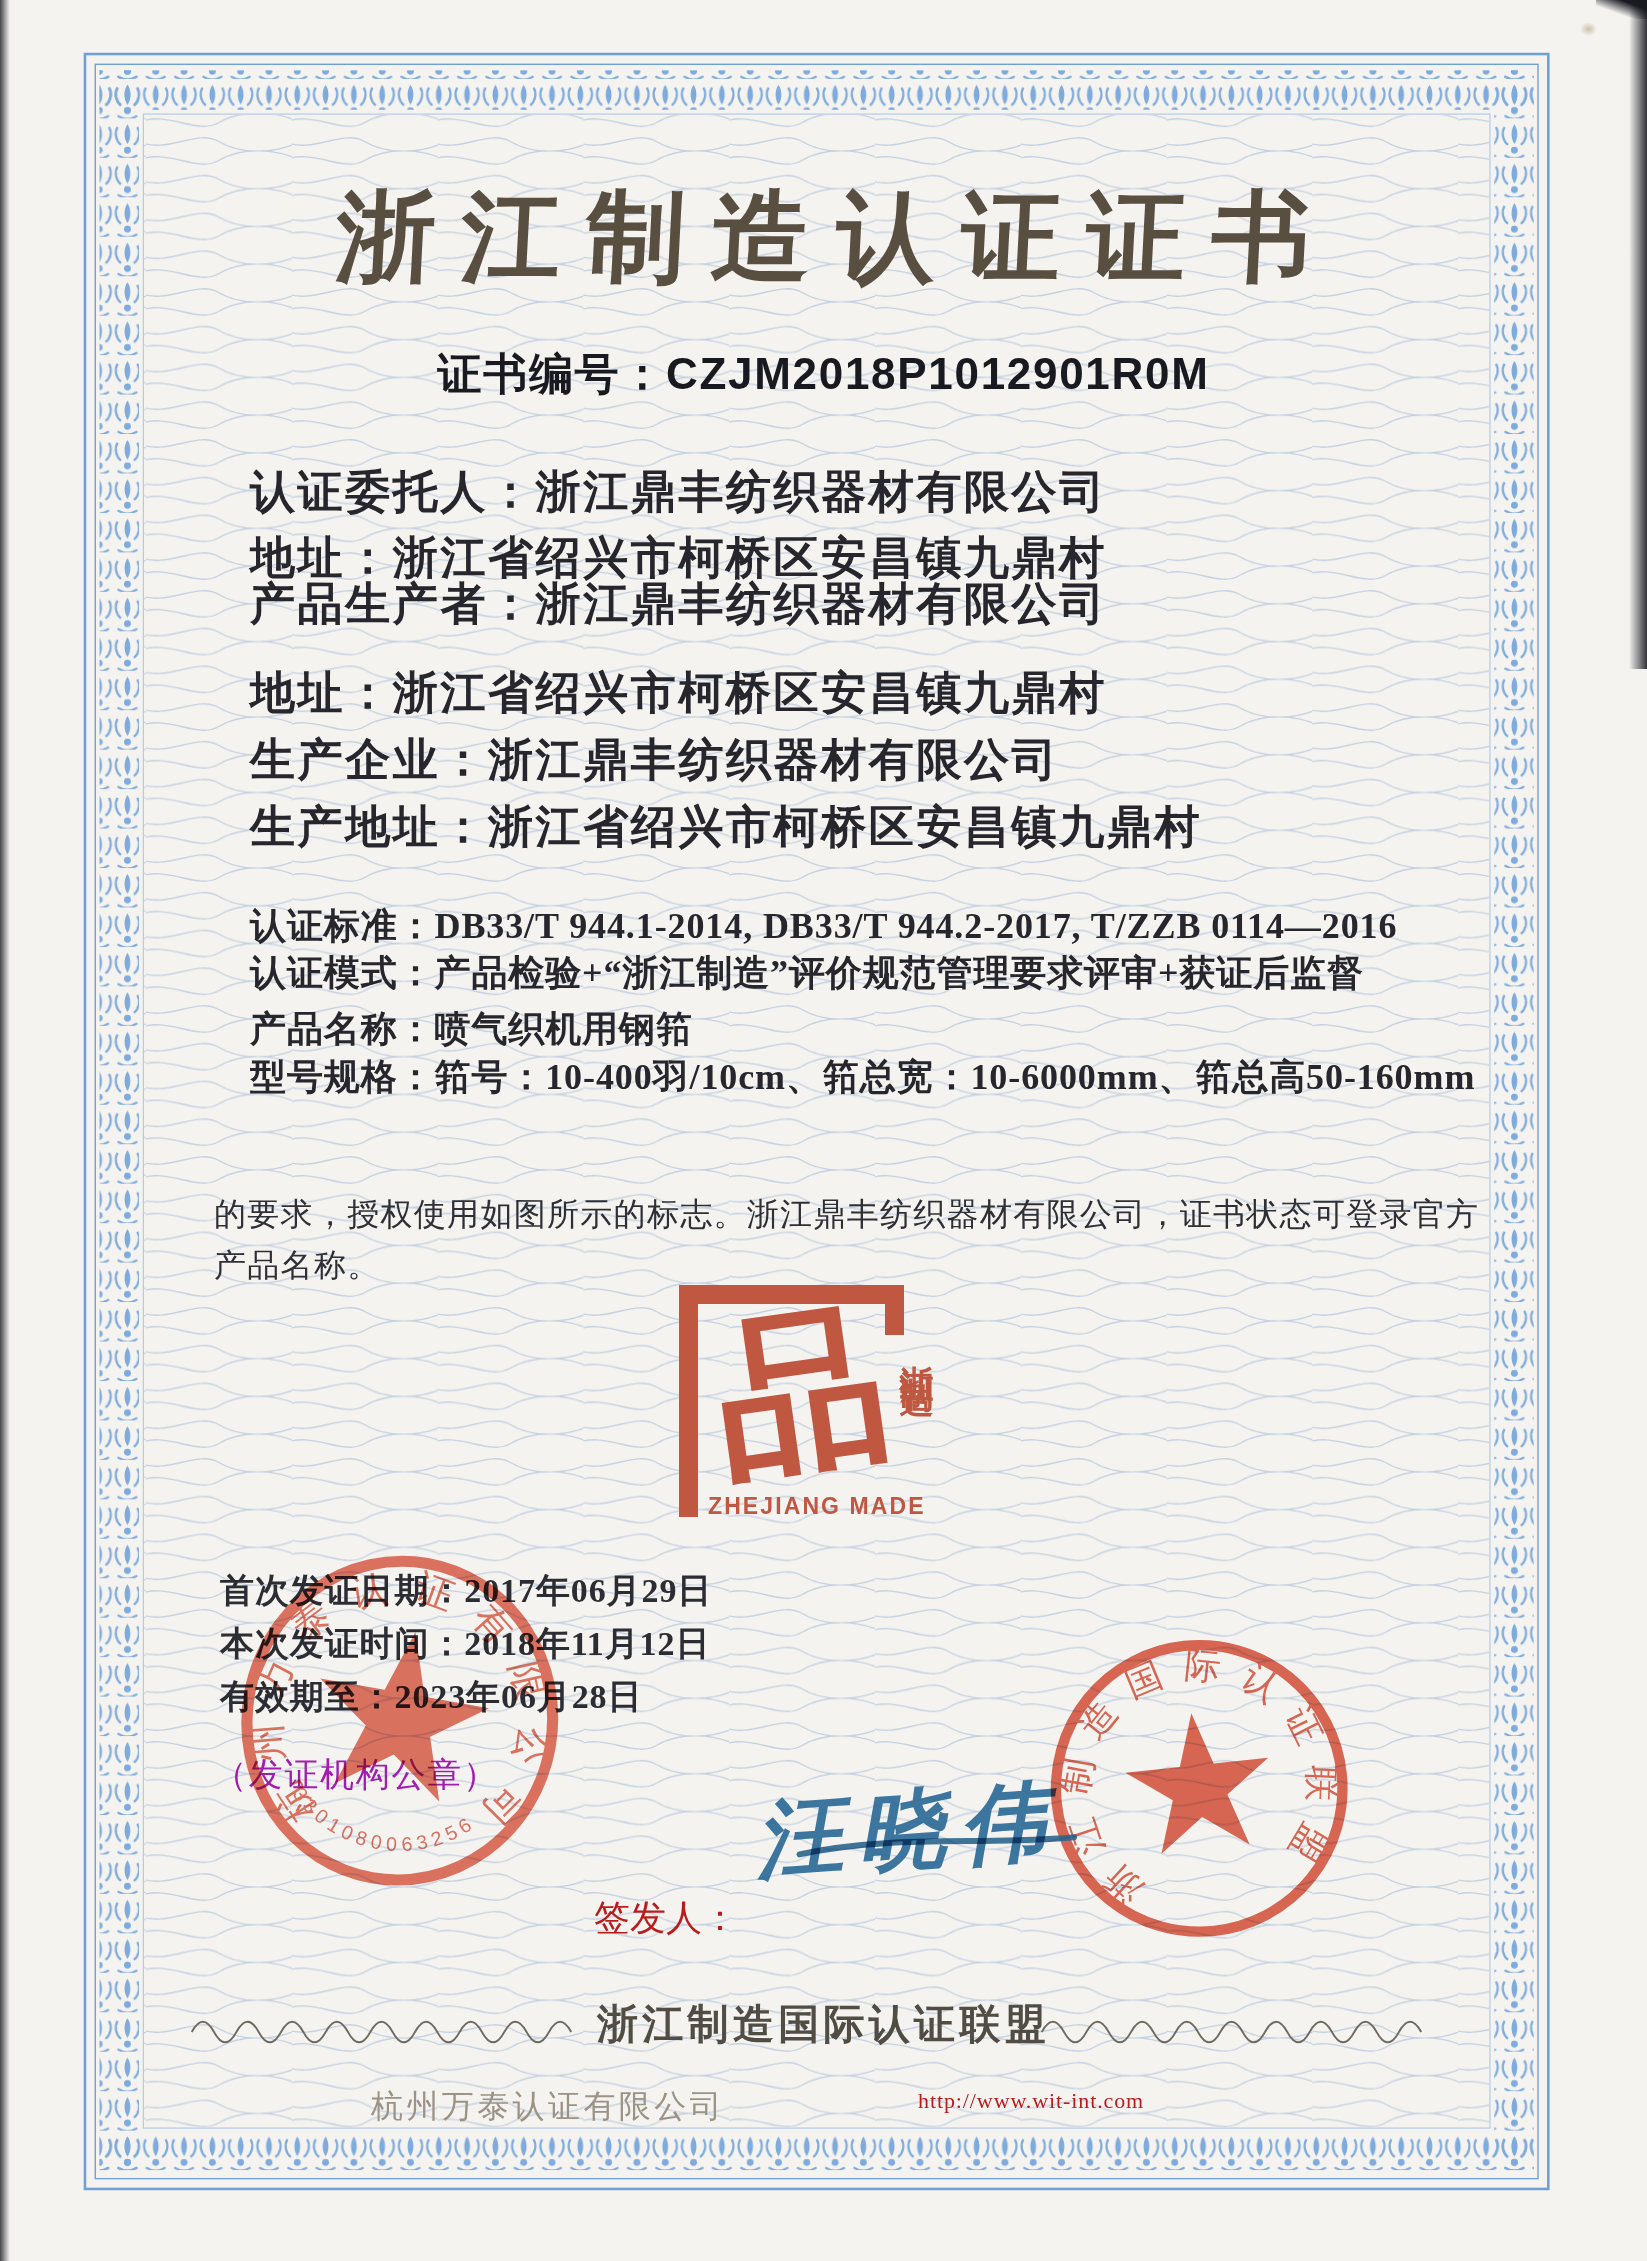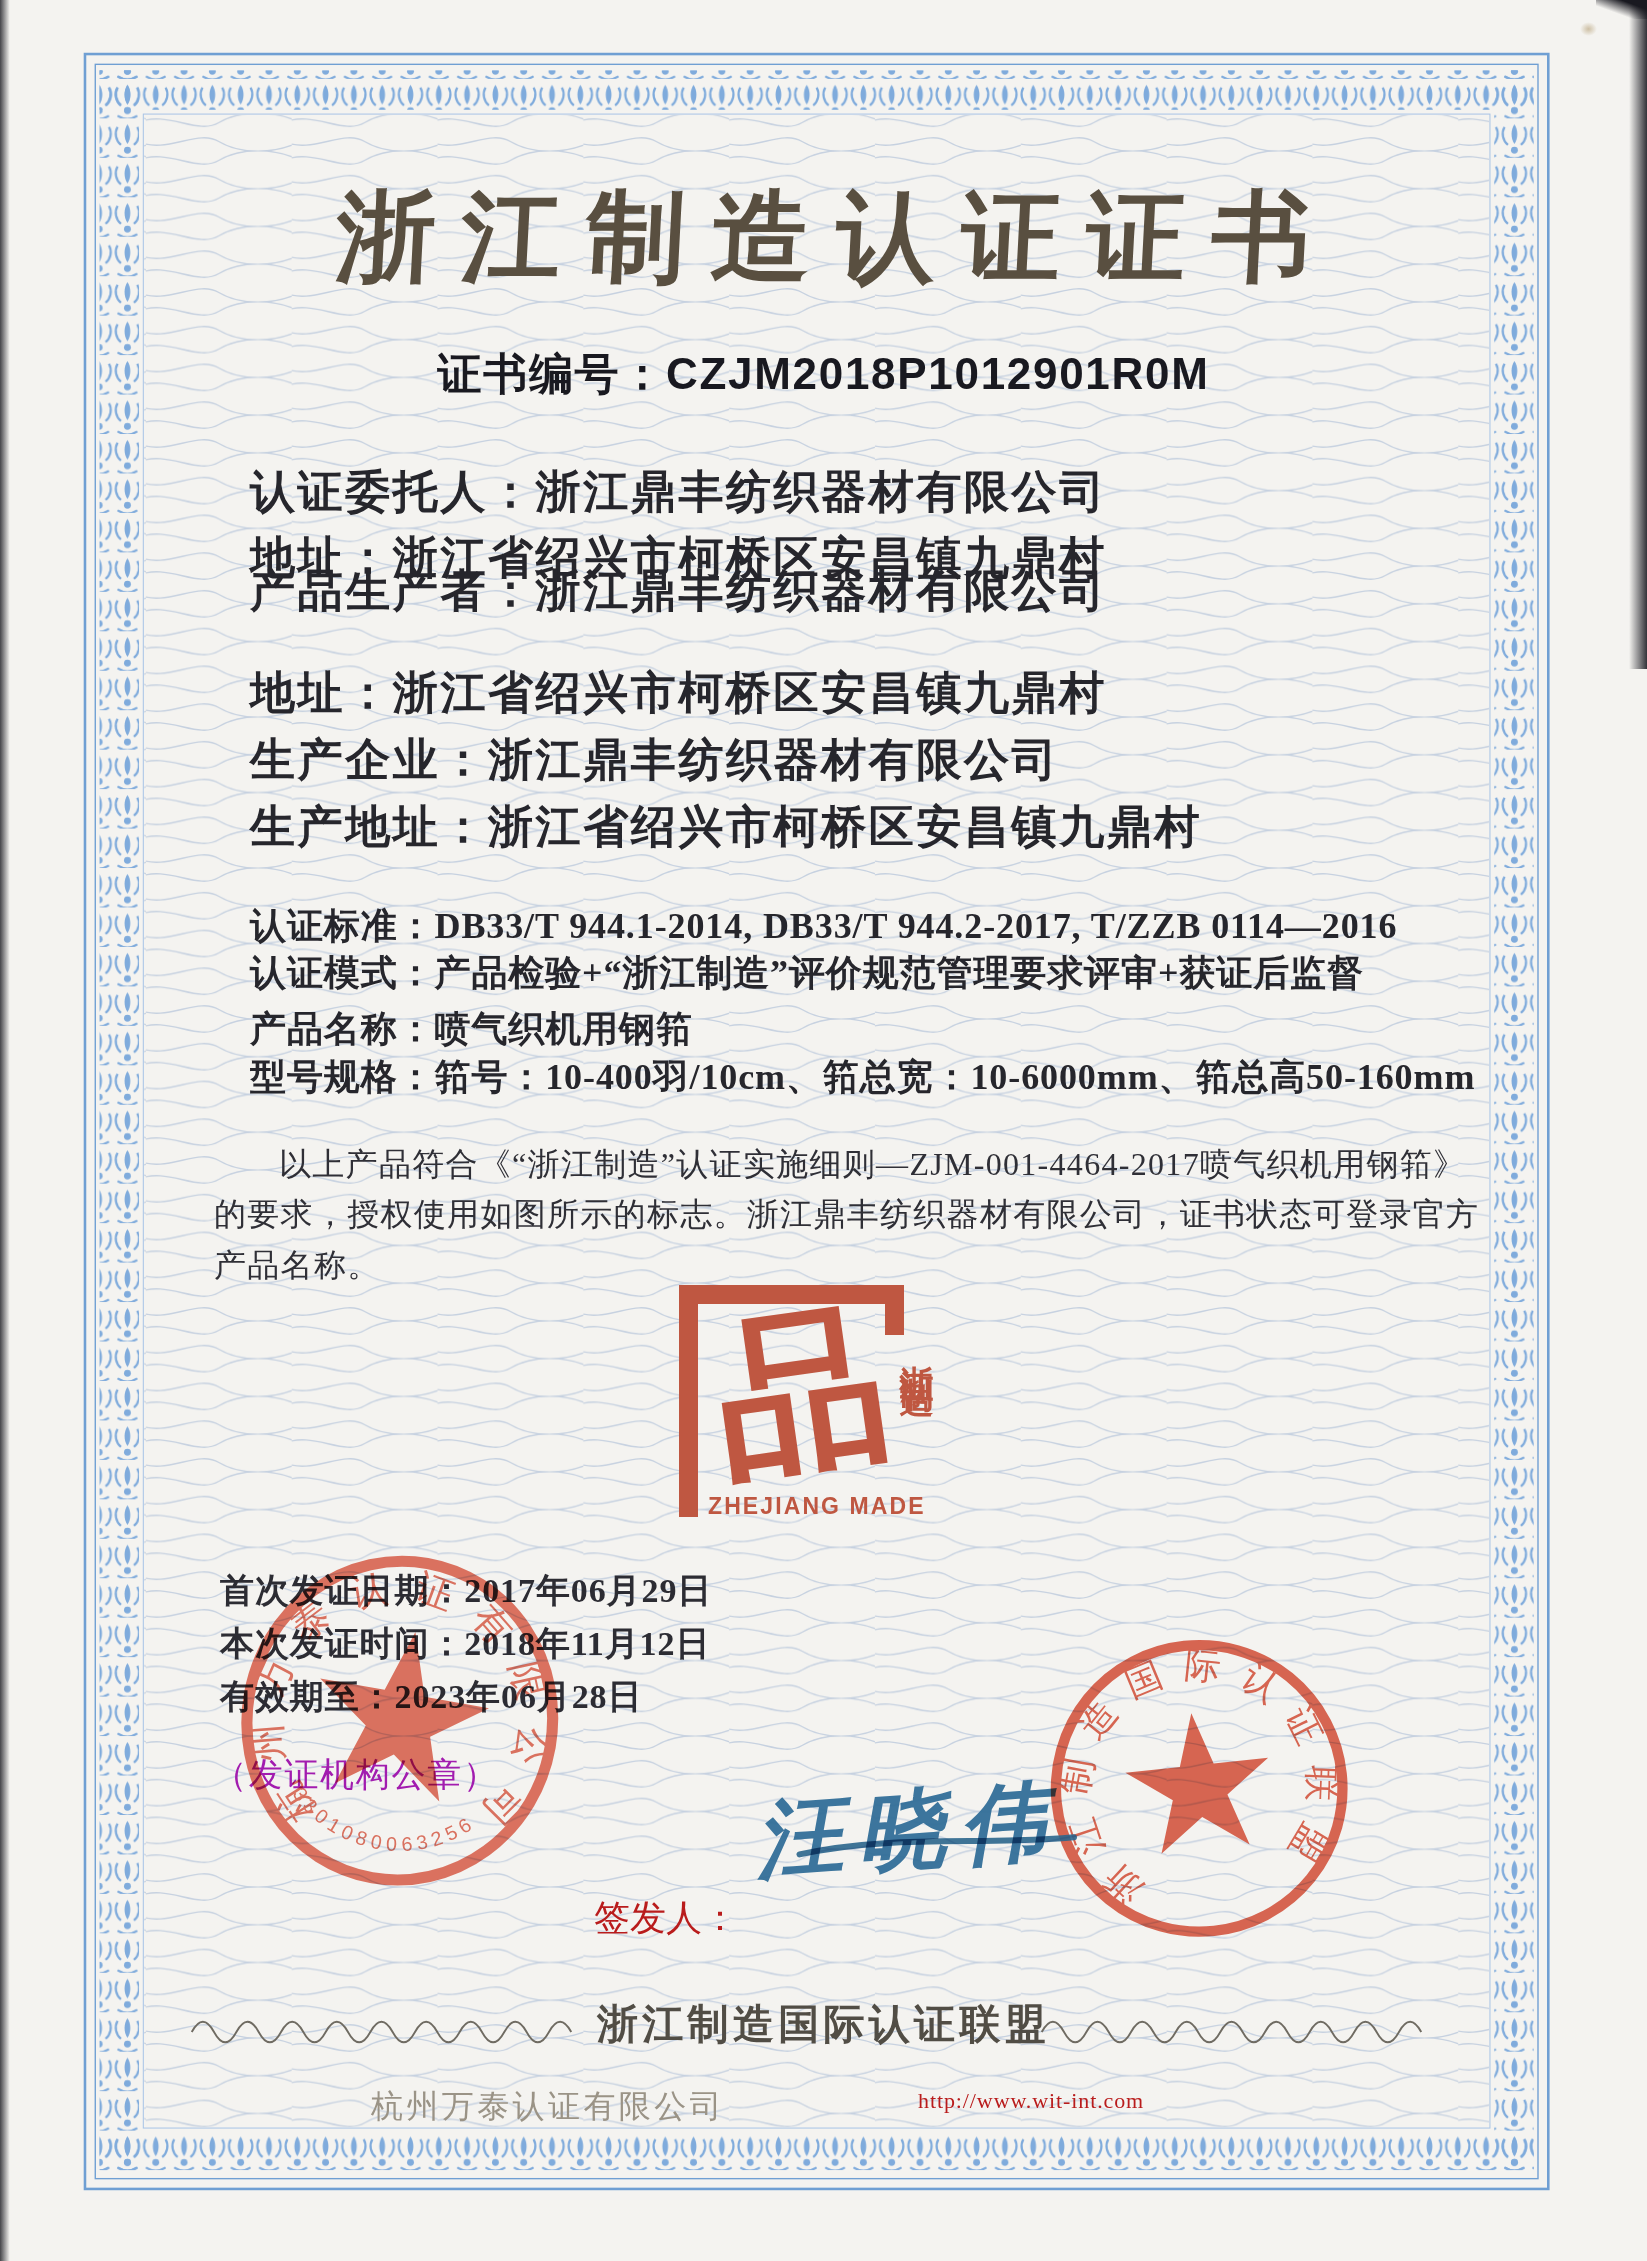--- a/index.html
+++ b/index.html
@@ -12,21 +12,21 @@
   svg.layer{position:absolute;left:0;top:0;width:1647px;height:2261px;}
   .stamps-layer{mix-blend-mode:multiply;pointer-events:none;}
 
   
   .title{top:172px;left:0;width:100%;text-align:center;font-size:99px;font-weight:700;
          letter-spacing:26px;text-indent:26px;color:#594f40;transform:skewX(-3deg);
          white-space:nowrap;}
   .cert-no{top:345px;left:0;width:100%;text-align:center;font-size:44px;font-weight:700;
            color:#191920;font-family:"Liberation Sans","DejaVu Sans",sans-serif;letter-spacing:1.7px;}
   .party-line{left:250px;font-size:45px;font-weight:700;color:#26262c;letter-spacing:2.6px;white-space:nowrap;}
-  .p0{top:462px}.p1{top:528px}.p2{top:561px}.p3{top:663px}.p4{top:730px}.p5{top:797px}
+  .p0{top:462px}.p1{top:528px}.p2{top:574px}.p3{top:663px}.p4{top:730px}.p5{top:797px}
   .spec-line{left:250px;font-size:36px;font-weight:700;color:#26262c;letter-spacing:0.9px;white-space:nowrap;}
   .s0{top:902px}.s1{top:949px}.s2{top:1005px}.s3{top:1053px}
   .stmt-line{left:214px;font-size:32px;font-weight:400;color:#2f2f36;letter-spacing:1.3px;white-space:nowrap;}
   .t0{top:1143px;padding-left:65px}.t1{top:1193px}.t2{top:1244px}
   .date-line{left:220px;font-size:34px;font-weight:600;color:#2c2c33;letter-spacing:0.9px;white-space:nowrap;}
   .d0{top:1568px}.d1{top:1621px}.d2{top:1674px}
   .seal-note{left:213px;top:1752px;font-size:34px;font-weight:400;color:#a21caf;letter-spacing:1.7px;}
   .issuer-label{left:594px;top:1894px;font-size:36px;font-weight:400;color:#b91c1c;}
   .signature{left:755px;top:1772px;font-size:87px;color:#2d6b96;letter-spacing:15.4px;
              font-style:italic;font-weight:600;transform:rotate(-4deg);opacity:.92;white-space:nowrap;}
@@ -99,21 +99,20 @@
   <div class="abs party-line p2">产品生产者：浙江鼎丰纺织器材有限公司</div>
   <div class="abs party-line p3">地址：浙江省绍兴市柯桥区安昌镇九鼎村</div>
   <div class="abs party-line p4">生产企业：浙江鼎丰纺织器材有限公司</div>
   <div class="abs party-line p5">生产地址：浙江省绍兴市柯桥区安昌镇九鼎村</div>
 
   <div class="abs spec-line s0">认证标准：DB33/T 944.1-2014, DB33/T 944.2-2017, T/ZZB 0114—2016</div>
   <div class="abs spec-line s1">认证模式：产品检验+“浙江制造”评价规范管理要求评审+获证后监督</div>
   <div class="abs spec-line s2">产品名称：喷气织机用钢筘</div>
   <div class="abs spec-line s3">型号规格：筘号：10-400羽/10cm、筘总宽：10-6000mm、筘总高50-160mm</div>
 
-  <div class="abs stmt-line t0">以上产品符合《“浙江制造”认证实施细则—ZJM-001-4464-2017喷气织机用钢筘》</div>
   <div class="abs stmt-line t1">的要求，授权使用如图所示的标志。浙江鼎丰纺织器材有限公司，证书状态可登录官方</div>
   <div class="abs stmt-line t2">产品名称。</div>
 
   <div class="abs logo">
     <div class="bar logo-top"></div>
     <div class="bar logo-stub"></div>
     <div class="bar logo-leftbar"></div>
     <div class="logo-pin">品</div>
     <div class="logo-vert">浙江制造</div>
     <div class="logo-en">ZHEJIANG MADE</div>

